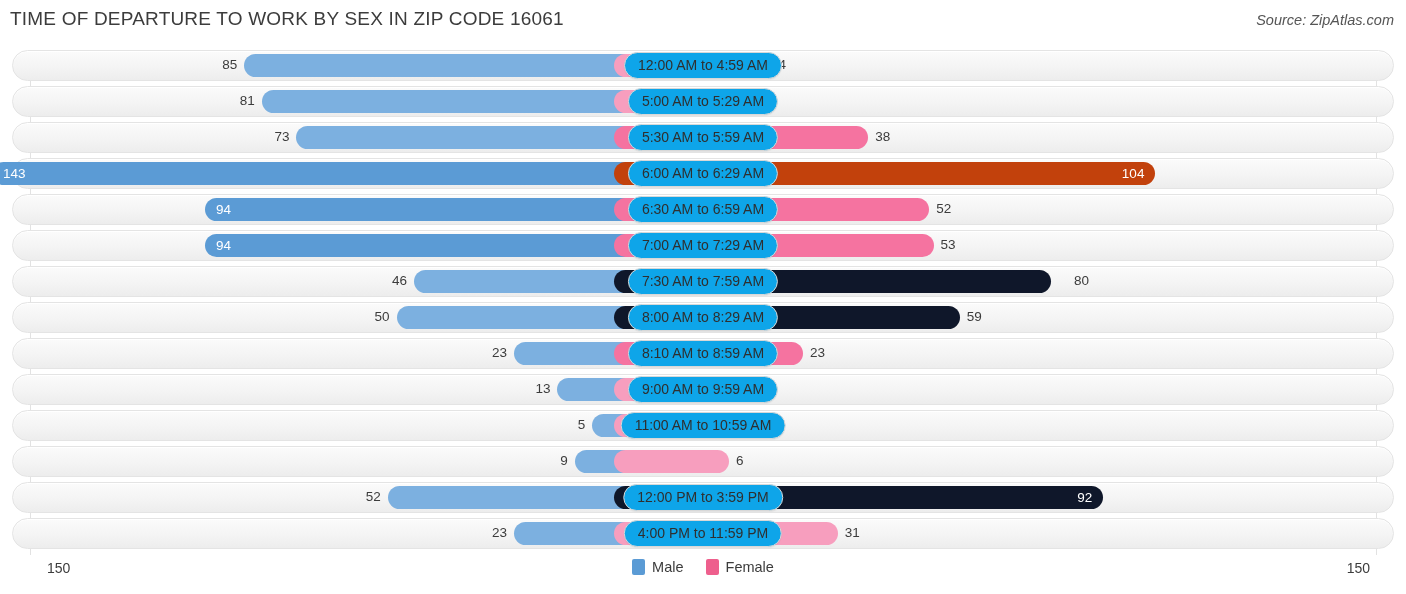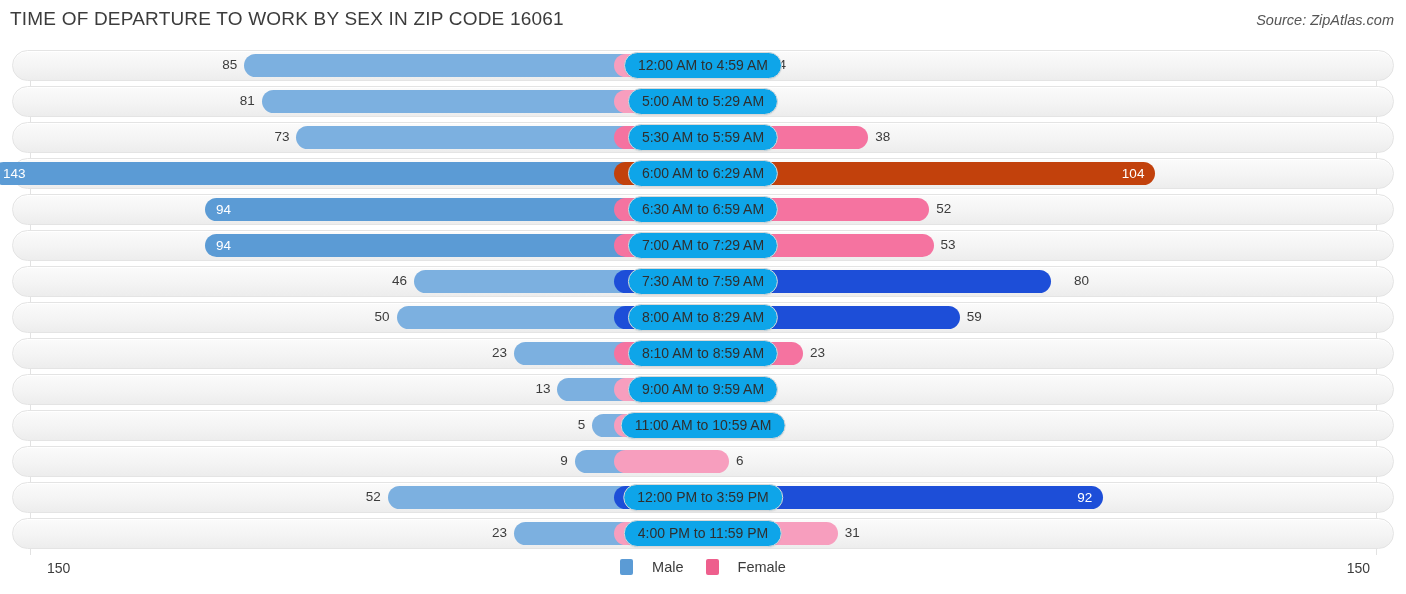--- a/index.html
+++ b/index.html
@@ -90,21 +90,21 @@
   .bar.male {
     background: #7cb0e0;
     justify-content: flex-start;
   }
   .bar.female {
     background: #f79ebe;
     justify-content: flex-end;
   }
   .bar.male.max    { background: #5b9bd5; }
   .bar.female.max  { background: #c2410c; }
-  .bar.female.hi   { background: #1d4ed8; }
+  .bar.female.hi   { background: #0f172a; }
   .bar.female.mid  { background: #f573a0; }
 
   .bar-inner-value {
     font-size: 13.5px;
     color: #ffffff;
     padding: 0 11px;
     white-space: nowrap;
   }
   .bar-outer-value {
     position: absolute;
@@ -152,21 +152,21 @@
     left: 0;
     width: 1406px;
     display: flex;
     justify-content: center;
     align-items: center;
     gap: 22px;
   }
   .legend-item {
     display: flex;
     align-items: center;
-    gap: 19px;
+    gap: 7px;
   }
   .legend-swatch {
     width: 13px;
     height: 16px;
     border-radius: 2px;
   }
   .legend-swatch.male   { background: #5b9bd5; }
   .legend-swatch.female { background: #ee5f8d; }
   .legend-text {
     font-size: 14.5px;

